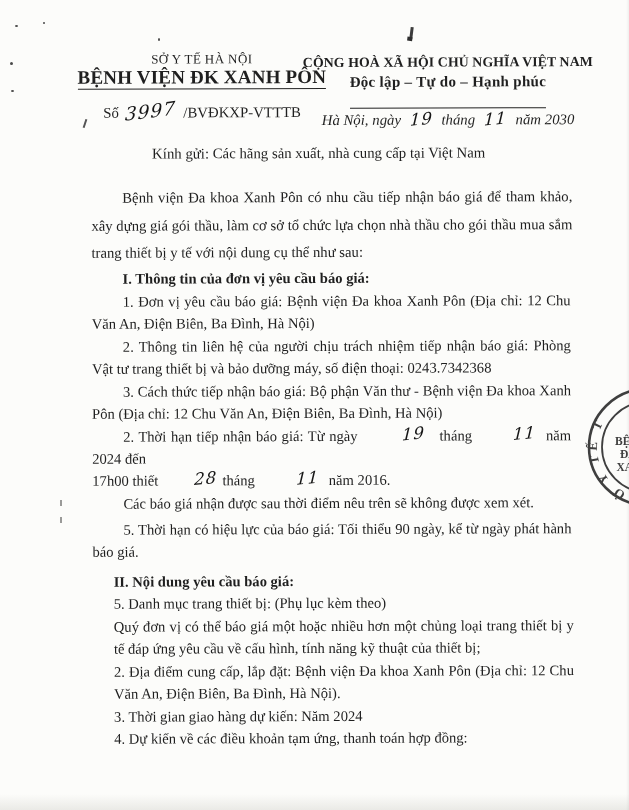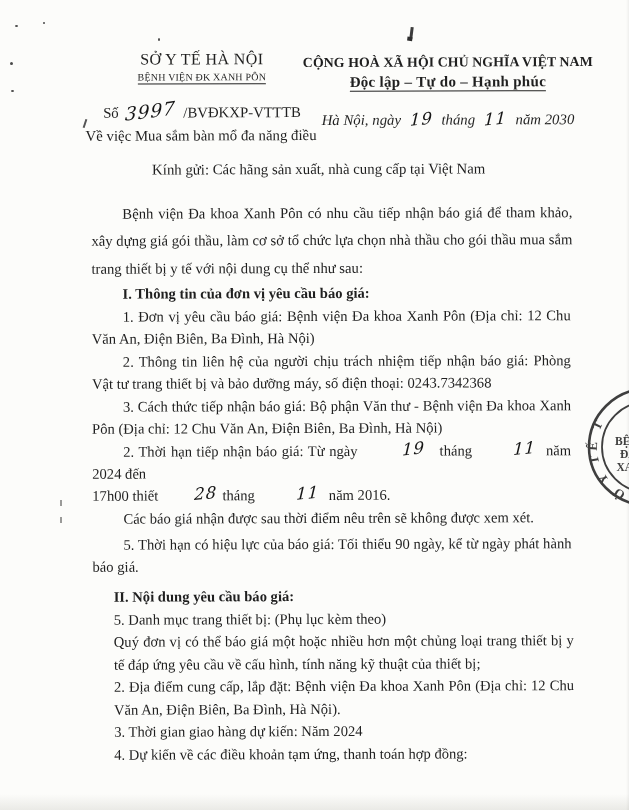--- a/index.html
+++ b/index.html
@@ -11,26 +11,26 @@
     background:#fcfcfa;
     overflow:hidden;
     color:#1f1f1f;
   }
   .content{transform:rotate(-0.2deg);}
 
   
   .header{display:flex;margin-top:50px;}
   .h-left{width:250px;margin-left:78px;text-align:center;}
   .h-right{width:292px;margin-left:-25px;text-align:center;padding-top:4px;}
-  .h-line1-left{font-size:16px;letter-spacing:.4px;line-height:18px;}
-  .h-line2-left{font-size:10px;font-weight:normal;letter-spacing:.2px;line-height:18px;}
+  .h-line1-left{font-size:13px;letter-spacing:.4px;line-height:18px;}
+  .h-line2-left{font-size:19px;font-weight:bold;letter-spacing:.2px;line-height:18px;}
   .h-line2-left span{border-bottom:1.6px solid #222;padding-bottom:1px;}
   .h-line1-right{font-size:13.8px;font-weight:bold;white-space:nowrap;line-height:18px;letter-spacing:.1px;}
   .h-line2-right{font-size:15px;font-weight:bold;line-height:20px;}
-  .h-line2-right span{border-bottom:1.7px solid #222;padding-bottom:1px;letter-spacing:.3px;}
+  .h-line2-right span{border-bottom:1.7px solid #222;padding-bottom:18px;letter-spacing:.3px;}
   .doc-number{margin-top:14px;font-size:14.8px;white-space:nowrap;}
   .subject{margin-top:6px;margin-left:-16px;width:280px;font-size:14.8px;line-height:17.5px;}
   .date-line{margin-top:18px;font-style:italic;font-size:14.8px;white-space:nowrap;}
 
   
   .hw{
     display:inline-block;
     font-family:"DejaVu Serif",serif;
     font-style:italic;
     font-size:16.5px;
@@ -75,21 +75,20 @@
     <div class="header">
       <div class="h-left">
         <div class="h-line1-left">SỞ Y TẾ HÀ NỘI</div>
         <div class="h-line2-left"><span>BỆNH VIỆN ĐK XANH PÔN</span></div>
         <div class="doc-number">
           <span>Số</span>
           <span class="hw hw-num">3997</span>
           <span>/BVĐKXP-VTTTB</span>
         </div>
         <div class="subject">
-          <div>Về việc Mua sắm bàn mổ đa năng điều</div>
         </div>
       </div>
       <div class="h-right">
         <div class="h-line1-right">CỘNG HOÀ XÃ HỘI CHỦ NGHĨA VIỆT NAM</div>
         <div class="h-line2-right"><span>Độc lập – Tự do – Hạnh phúc</span></div>
         <div class="date-line">
           <span>Hà Nội, ngày</span>
           <span class="hw hw-sm">19</span>
           <span>tháng</span>
           <span class="hw hw-sm">11</span>

